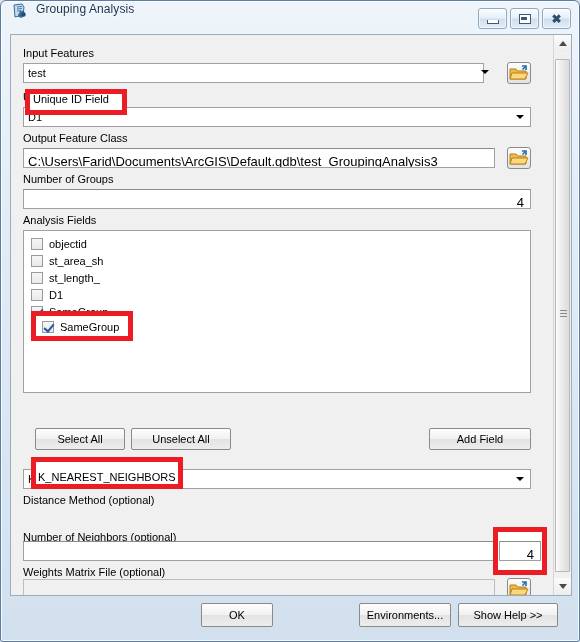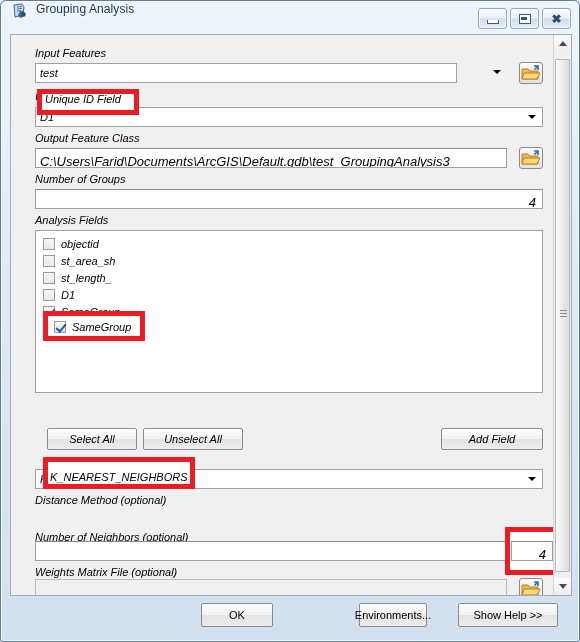--- a/index.html
+++ b/index.html
@@ -43,23 +43,22 @@
   .ic-max-i{position:absolute;left:10px;top:8px;width:6px;height:3px;background:#3c5a74;}
   .ic-close{position:absolute;left:0;top:0;width:100%;height:100%;color:#2d4d6b;font-size:12px;font-weight:bold;
     display:flex;align-items:center;justify-content:center;line-height:1;font-family:"Liberation Sans",sans-serif;}
   
   .client{
     position:absolute;left:9px;top:33px;width:562px;height:562px;
     background:#f0f0f0;border:1px solid #9badbd;box-sizing:border-box;
     overflow:hidden;
   }
   .scrollview{
-    position:absolute;left:12px;top:0;width:545px;height:560px;
+    position:absolute;left:0;top:0;width:545px;height:560px;
     background:#f0f0f0;
-    font-style:italic;
   }
   
   .label{
     position:absolute;font-size:11px;color:#000;white-space:nowrap;
   }
   .txtbox{
     position:absolute;box-sizing:border-box;height:20px;
     border:1px solid #a0a0a0;border-top-color:#8c8c8c;background:#fff;
     font-size:13px;color:#000;line-height:18px;padding:4px 4px;
     white-space:nowrap;overflow:hidden;
@@ -152,21 +151,21 @@
       <div class="winbtn">
           <span class="ic-close">✖</span>
         </div>
     </div>
   </div>
 
   <div class="client">
     <div class="scrollview">
 
       <div class="label" style="left:12px;top:12px;">Input Features</div>
-      <div class="combo" style="left:12px;top:28px;width:422px;">test</div>
+      <div class="combo" style="left:12px;top:28px;width:461px;">test</div>
       <div class="combo" style="left:12px;top:28px;width:472px;background:transparent;border:none;pointer-events:none;">
           <span class="arrow"></span>
         </div>
       <div class="foldbtn" style="left:496px;top:27px;">
         <svg width="20" height="18" viewBox="0 0 20 18" style="position:absolute;left:1px;top:2px;">
           <path d="M1 4 L7 4 L8.5 6 L17 6 L17 14 L1 14 Z" fill="#f0b94a" stroke="#b5821c" stroke-width="1"></path>
           <path d="M3 8 L19 8 L16 14 L1 14 Z" fill="#ffd77a" stroke="#b5821c" stroke-width="1"></path>
           <path d="M13 1 L17 1 L17 5" fill="none" stroke="#2b6cb0" stroke-width="1.6"></path>
           <path d="M17 1 L13.5 4.5" stroke="#2b6cb0" stroke-width="1.6"></path>
         </svg>
@@ -269,17 +268,17 @@
         <span class="grip" style="top:256px;"></span>
       </div>
       <div class="arrow-btn dn">
           <span class="tri d"></span>
         </div>
     </div>
   </div>
 
   <div class="bottombar">
     <div class="btn" style="left:199px;top:9px;width:72px;height:24px;">OK</div>
-    <div class="btn" style="left:357px;top:9px;width:68px;height:24px;">Environments...</div>
+    <div class="btn" style="left:357px;top:9px;width:92px;height:24px;">Environments...</div>
     <div class="btn" style="left:456px;top:9px;width:100px;height:24px;">Show Help &gt;&gt;</div>
   </div>
 
 </div>
 
 </body></html>

